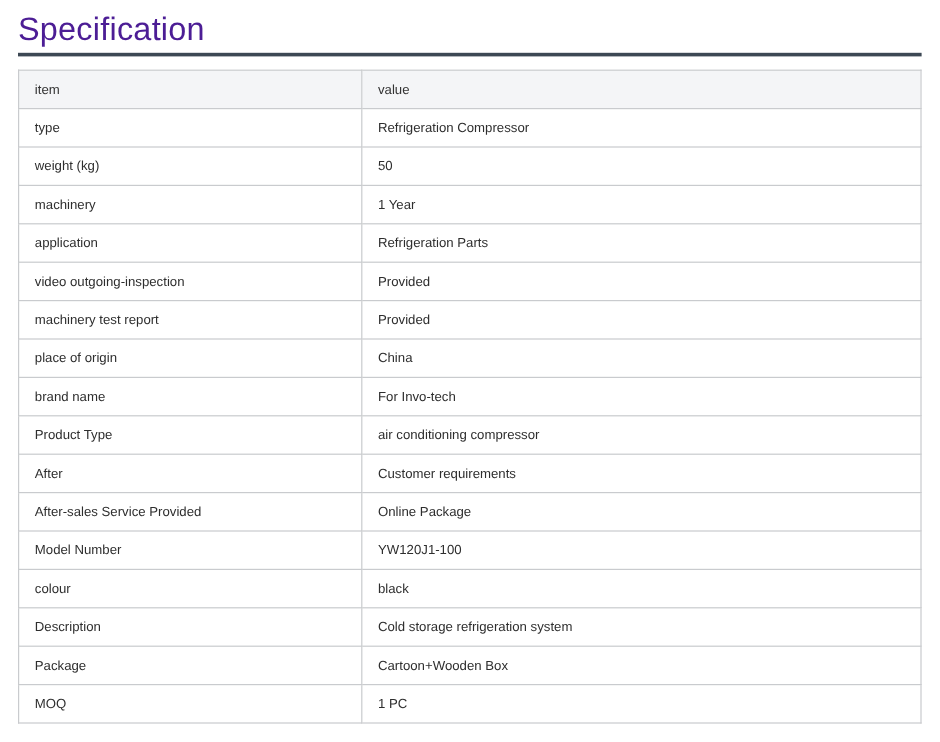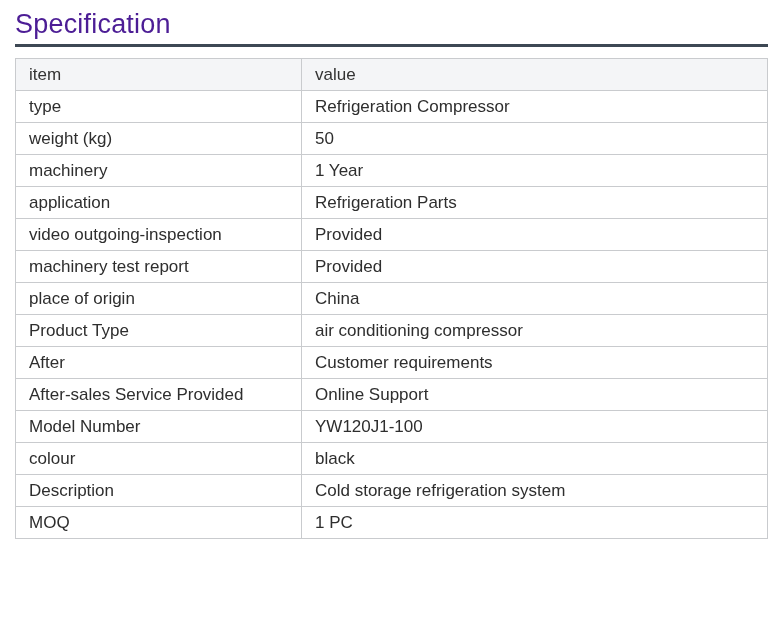--- a/index.html
+++ b/index.html
@@ -28,21 +28,21 @@
   .title-rule {
     height: 3px;
     background: #3d4854;
     margin-top: 4px;
   }
   table.spec-table {
     width: 100%;
     border-collapse: collapse;
     table-layout: fixed;
     margin-top: 11px;
-    font-size: 17px;
+    font-size: 11px;
     color: #2e2e2e;
   }
   table.spec-table th,
   table.spec-table td {
     border: 1px solid #c9cbce;
     height: 31px;
     padding: 0 8px 0 13px;
     text-align: left;
     vertical-align: middle;
     font-weight: 400;
@@ -96,42 +96,50 @@
         </tr>
         <tr>
           <td>machinery test report</td>
           <td>Provided</td>
         </tr>
         <tr>
           <td>place of origin</td>
           <td>China</td>
         </tr>
         <tr>
+          <td>brand name</td>
+          <td>For Invo-tech</td>
+        </tr>
+        <tr>
           <td>Product Type</td>
           <td>air conditioning compressor</td>
         </tr>
         <tr>
           <td>After</td>
           <td>Customer requirements</td>
         </tr>
         <tr>
           <td>After-sales Service Provided</td>
-          <td>Online Support</td>
+          <td>Online Package</td>
         </tr>
         <tr>
           <td>Model Number</td>
           <td>YW120J1-100</td>
         </tr>
         <tr>
           <td>colour</td>
           <td>black</td>
         </tr>
         <tr>
           <td>Description</td>
           <td>Cold storage refrigeration system</td>
         </tr>
         <tr>
+          <td>Package</td>
+          <td>Cartoon+Wooden Box</td>
+        </tr>
+        <tr>
           <td>MOQ</td>
           <td>1 PC</td>
         </tr>
       </tbody>
   </table>
 </div>
 
 </body></html>

